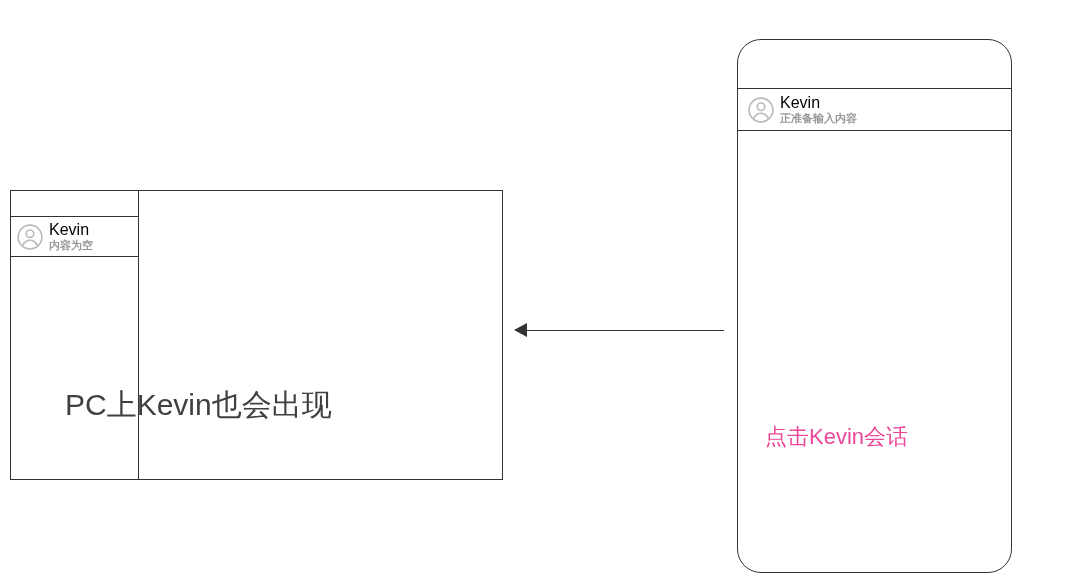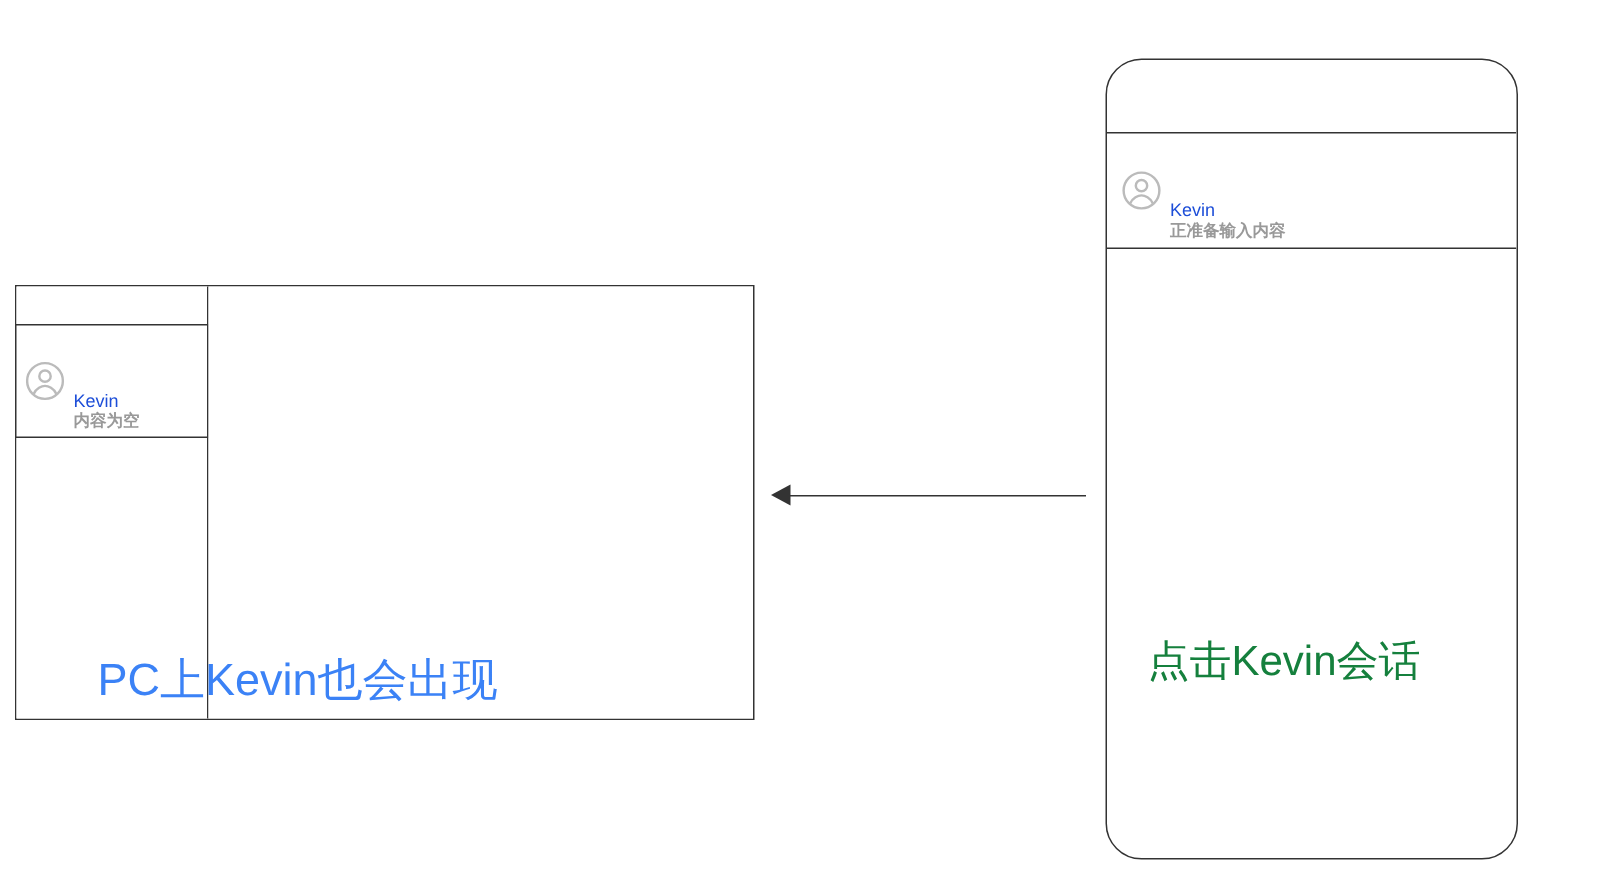--- a/index.html
+++ b/index.html
@@ -77,23 +77,22 @@
     .avatar svg {
       width: 100%;
       height: 100%;
     }
     .chat-text {
       display: flex;
       flex-direction: column;
       line-height: 1.15;
     }
     .chat-name {
-      font-size: 12px;
-      color: #1d4ed8;
-      margin-top: 40px;
+      font-size: 16px;
+      color: #000000;
     }
     .chat-status {
       font-size: 11px;
       color: #999;
       font-weight: bold;
     }
     
     
     .arrow {
       position: absolute;
@@ -120,29 +119,28 @@
       border-bottom: 7px solid transparent;
       border-right: 13px solid #333;
     }
     
     
     .caption-pc {
       position: absolute;
       left: 65px;
       top: 385px;
       font-size: 30px;
-      color: #3b82f6;
-      margin-top: 48px;
+      color: #404040;
     }
     .caption-mobile {
       position: absolute;
       left: 765px;
       top: 422px;
-      font-size: 28px;
-      color: #15803d;
+      font-size: 22px;
+      color: #ec4899;
     }
   </style>
 </head>
 <body>
 
 <div class="pc-window">
   <div class="pc-sidebar">
     <div class="pc-chat-item">
       <span class="avatar">
         <svg viewBox="0 0 24 24" fill="none" stroke="#bbb" stroke-width="1.5">

